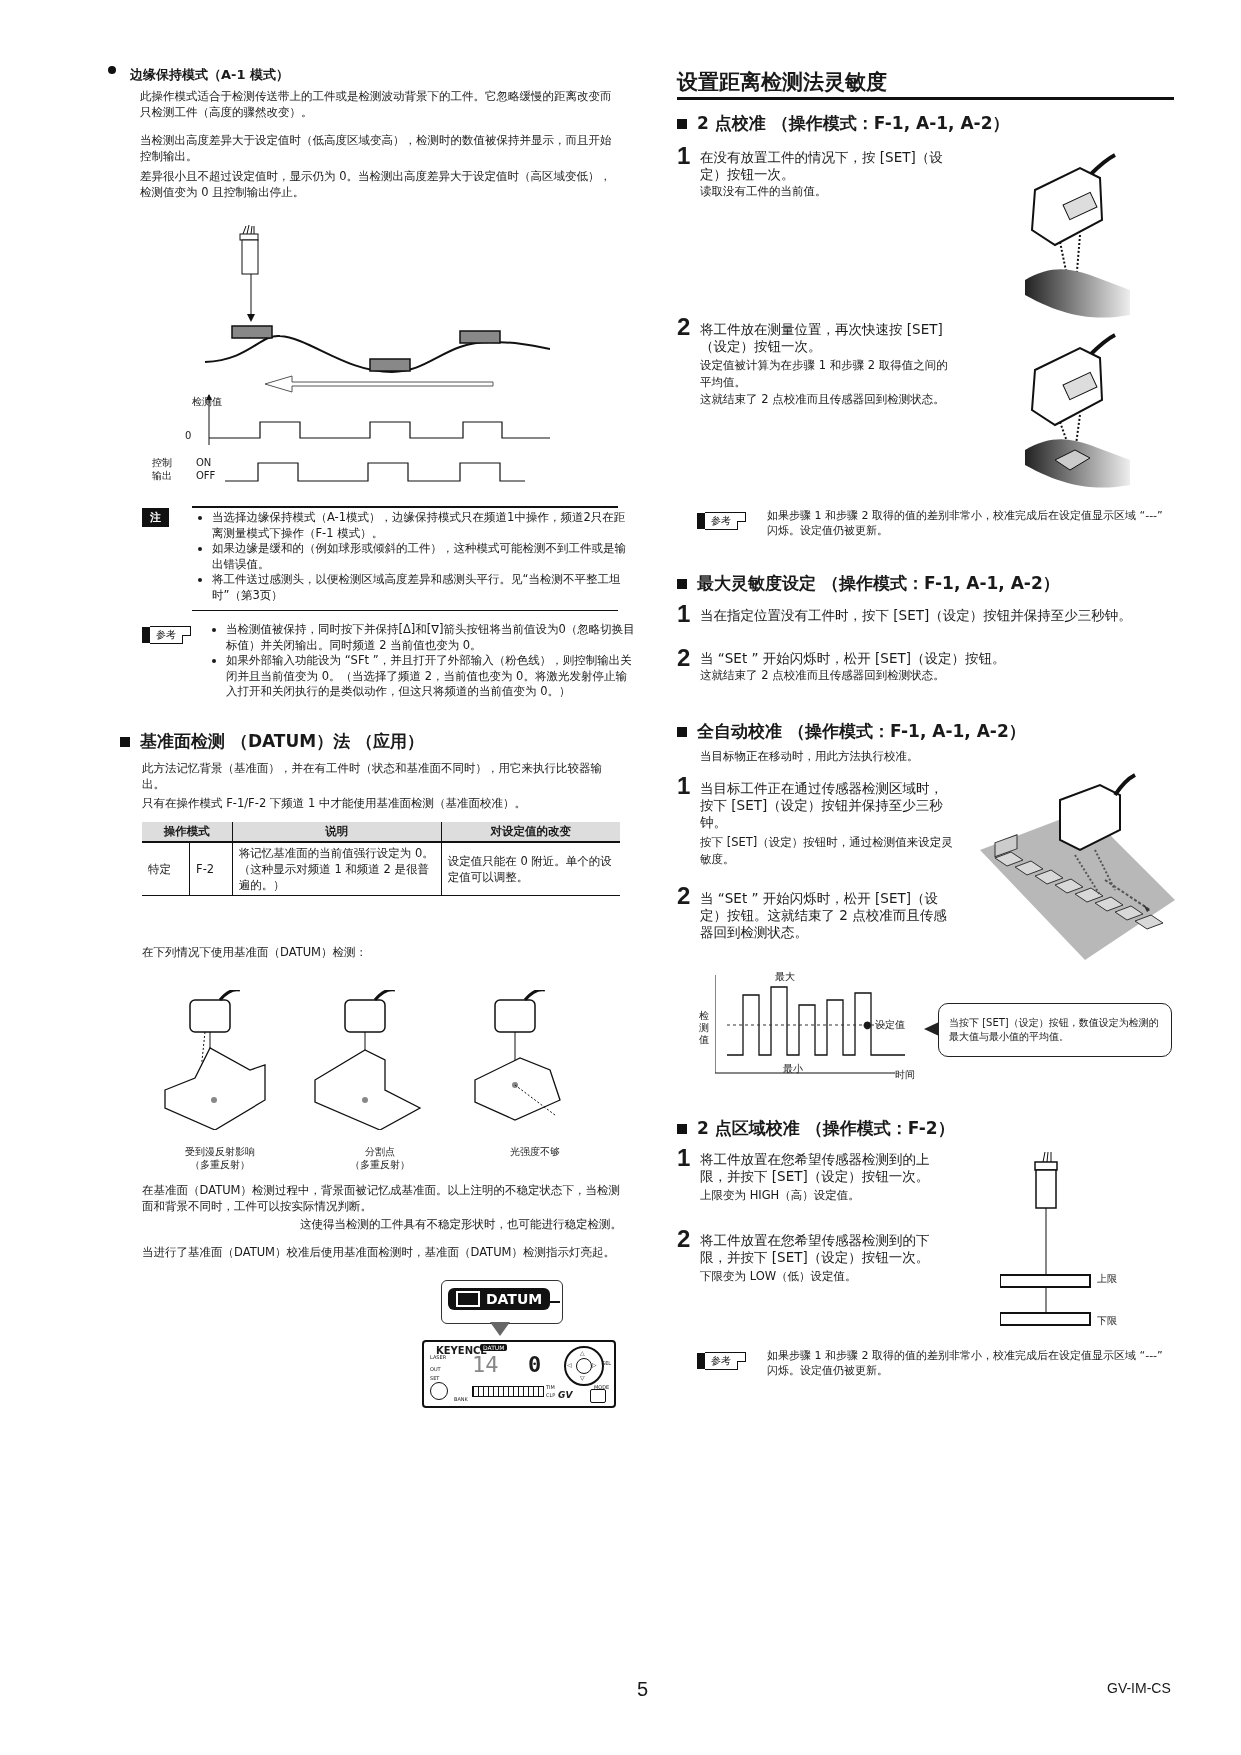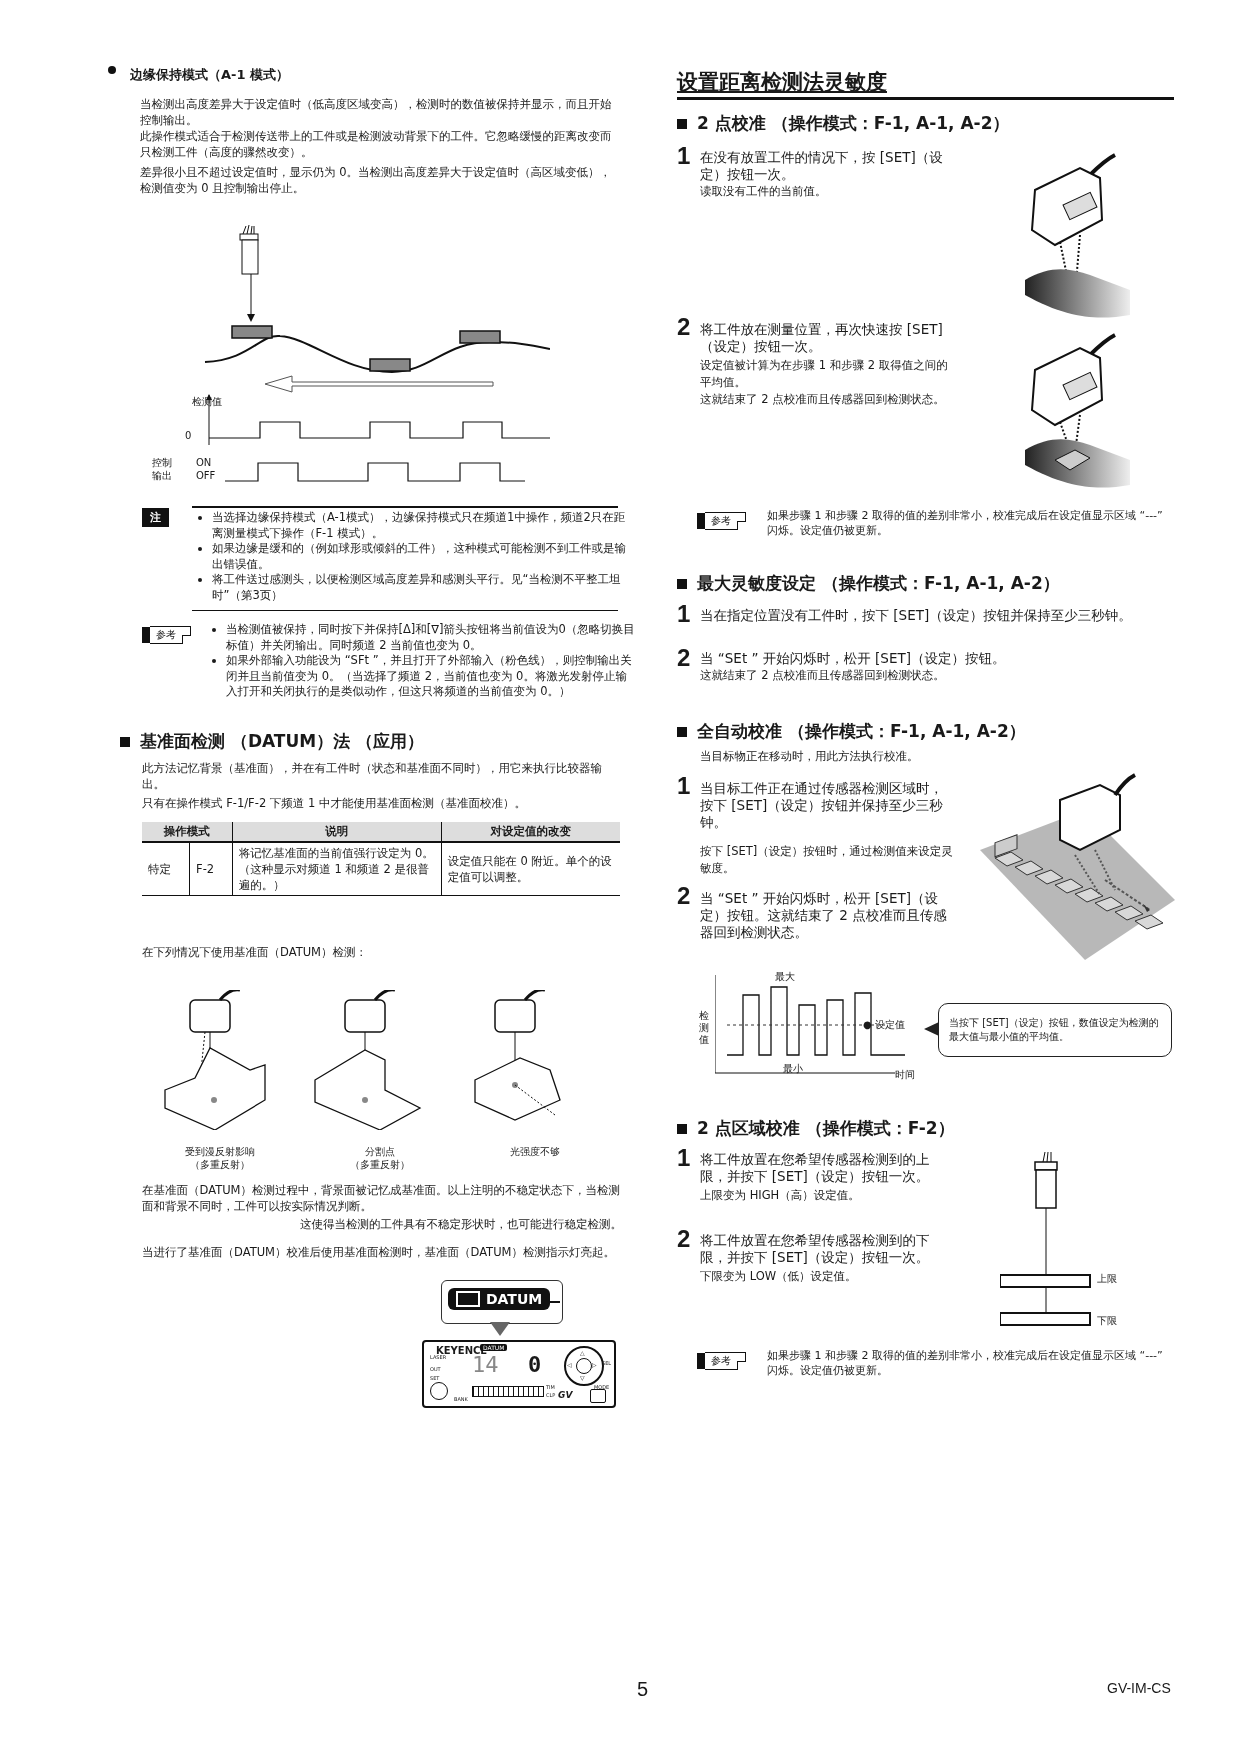--- a/index.html
+++ b/index.html
@@ -34,22 +34,22 @@
 </style>
 </head>
 <body>
 
 <div class="abs" style="left:108px; top:66px; width:510px;">
   <div style="display:flex; align-items:flex-start; gap:14px;">
     <span style="width:8px;height:8px;border-radius:50%;background:#111;display:inline-block;"></span>
     <span class="h-bullet">边缘保持模式（A-1 模式）</span>
   </div>
   <div style="margin-left:32px; margin-top:4px;">
+    <p class="p">此操作模式适合于检测传送带上的工件或是检测波动背景下的工件。它忽略缓慢的距离改变而只检测工件（高度的骤然改变）。</p>
     <p class="p" style="margin-top:12px;">当检测出高度差异大于设定值时（低高度区域变高），检测时的数值被保持并显示，而且开始控制输出。</p>
-    <p class="p">此操作模式适合于检测传送带上的工件或是检测波动背景下的工件。它忽略缓慢的距离改变而只检测工件（高度的骤然改变）。</p>
     <p class="p" style="margin-top:4px;">差异很小且不超过设定值时，显示仍为 0。当检测出高度差异大于设定值时（高区域变低），检测值变为 0 且控制输出停止。</p>
   </div>
 </div>
 
 <svg class="abs" style="left:130px; top:200px;" width="420" height="245" viewBox="0 0 420 245">
   <g>
     <path d="M113 34 l3 -8 M117 34 l2 -9 M121 34 l1 -8 M124 34 l0 -8" stroke="#111" stroke-width="1"></path>
     <rect x="110" y="34" width="18" height="6" fill="#fff" stroke="#111"></rect>
     <rect x="112" y="40" width="16" height="34" fill="#fff" stroke="#111"></rect>
     <line x1="121" y1="74" x2="121" y2="118" stroke="#111"></line>
@@ -198,21 +198,21 @@
     <div class="abs" style="left:14px; top:1px; font-size:6px;">△</div>
     <div class="abs" style="left:14px; top:26px; font-size:6px;">▽</div>
     <div class="abs" style="left:1px; top:13px; font-size:6px;">◁</div>
     <div class="abs" style="left:26px; top:13px; font-size:6px;">▷</div>
   </div>
   <div class="abs" style="left:178px; top:18px; font-size:5px;">SEL</div>
   <div class="abs" style="left:170px; top:42px; font-size:5px;">MODE</div>
   <div class="abs" style="left:166px; top:47px; width:14px; height:12px; border:1.5px solid #111; border-radius:2px;"></div>
 </div>
 
-<div class="abs page-title" style="left:677px; top:68px;text-decoration:underline;">设置距离检测法灵敏度</div>
+<div class="abs page-title" style="left:677px; top:68px;">设置距离检测法灵敏度</div>
 <div class="abs rule" style="left:677px; top:97px; width:497px; height:3px;"></div>
 
 <div class="abs sec-h" style="left:677px; top:112px;">
   <span class="sq"></span>
   <span>2 点校准 （操作模式：F-1, A-1, A-2）</span>
 </div>
 <div class="abs step-num" style="left:677px; top:144px;">1</div>
 <div class="abs" style="left:700px; top:149px; width:250px;">
   <div class="step-main">在没有放置工件的情况下，按 [SET]（设定）按钮一次。</div>
   <div class="step-sub">读取没有工件的当前值。</div>
@@ -269,21 +269,21 @@
 </div>
 
 <div class="abs sec-h" style="left:677px; top:720px;">
   <span class="sq"></span>
   <span>全自动校准 （操作模式：F-1, A-1, A-2）</span>
 </div>
 <p class="abs step-sub" style="left:700px; top:748px; margin:0;">当目标物正在移动时，用此方法执行校准。</p>
 <div class="abs step-num" style="left:677px; top:774px;">1</div>
 <div class="abs" style="left:700px; top:780px; width:255px;">
   <div class="step-main">当目标工件正在通过传感器检测区域时，按下 [SET]（设定）按钮并保持至少三秒钟。</div>
-  <div class="step-sub" style="margin-top:12px;">按下 [SET]（设定）按钮时，通过检测值来设定灵敏度。</div>
+  <div class="step-sub" style="margin-top:3px;">按下 [SET]（设定）按钮时，通过检测值来设定灵敏度。</div>
 </div>
 <div class="abs step-num" style="left:677px; top:884px;">2</div>
 <div class="abs step-main" style="left:700px; top:890px; width:255px;">当 “SEt ” 开始闪烁时，松开 [SET]（设定）按钮。这就结束了 2 点校准而且传感器回到检测状态。</div>
 
 <svg class="abs" style="left:975px; top:770px;" width="200" height="190" viewBox="0 0 200 190">
   <path d="M5 80 L110 40 L200 130 L110 190 Z" fill="#888" opacity="0.6"></path>
   <g fill="#ccc" stroke="#333" stroke-width="1">
     <rect x="20" y="80" width="22" height="14" transform="skewY(-20)"></rect>
   </g>
   <g stroke="#333" fill="#d8d8d8">

